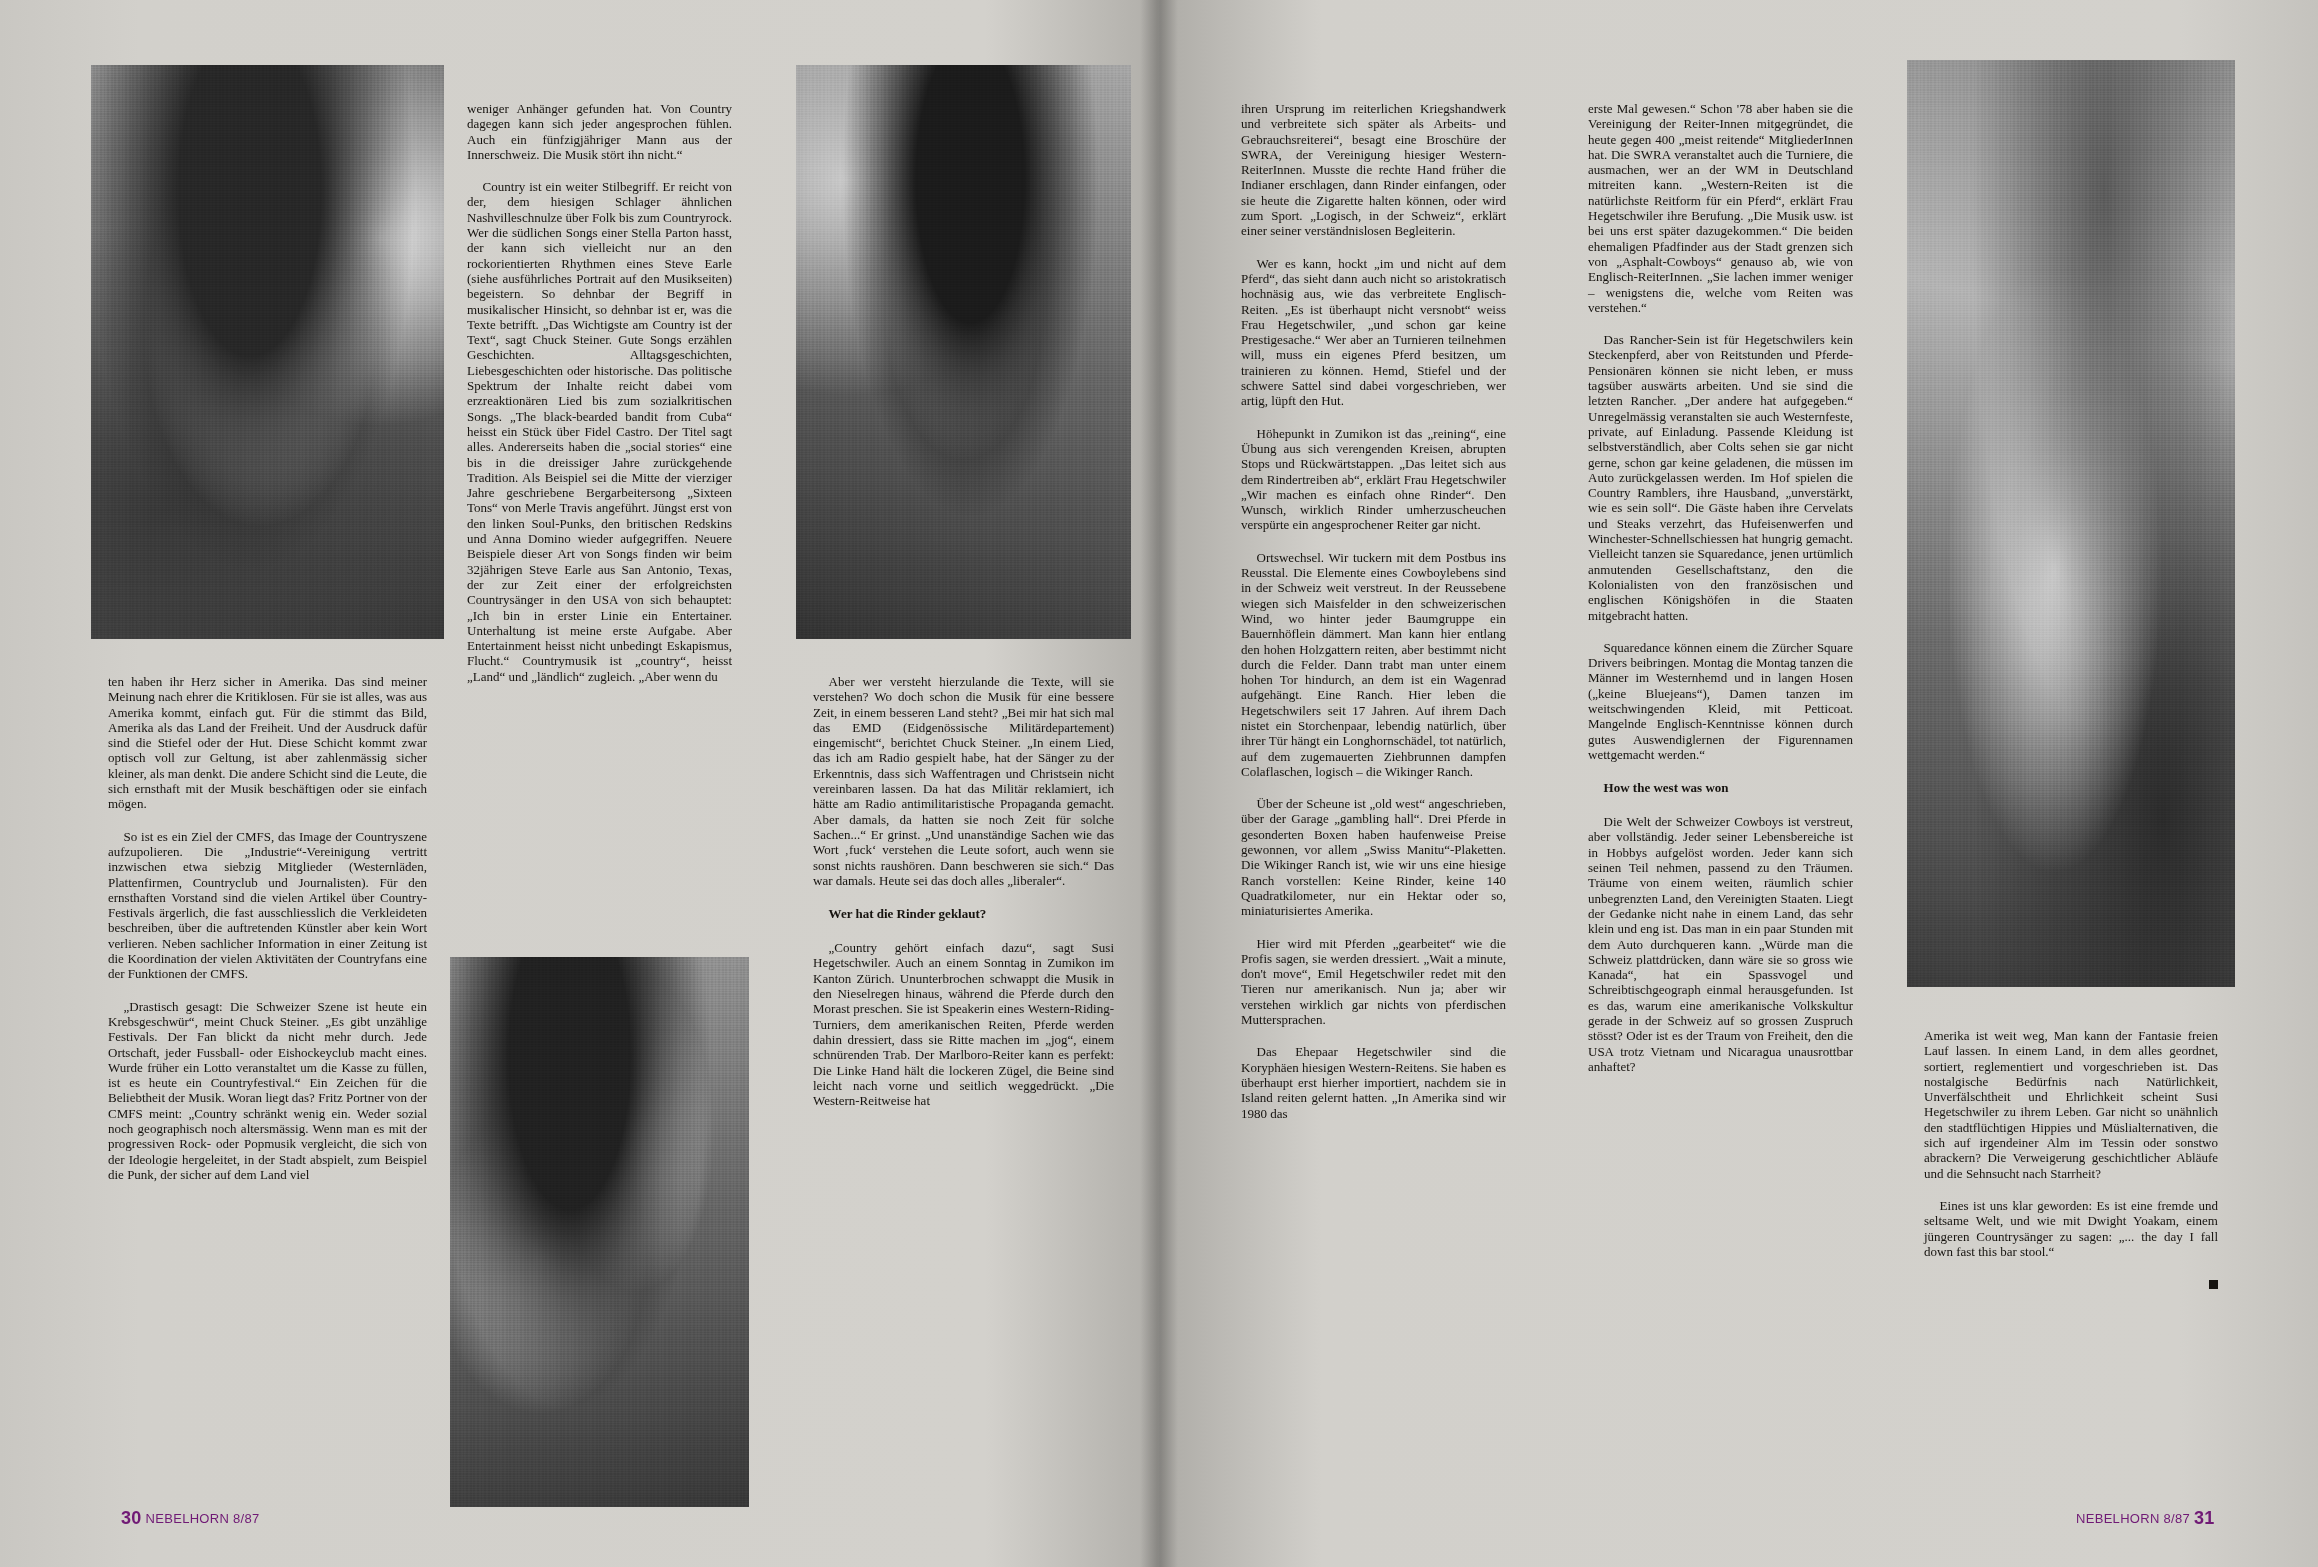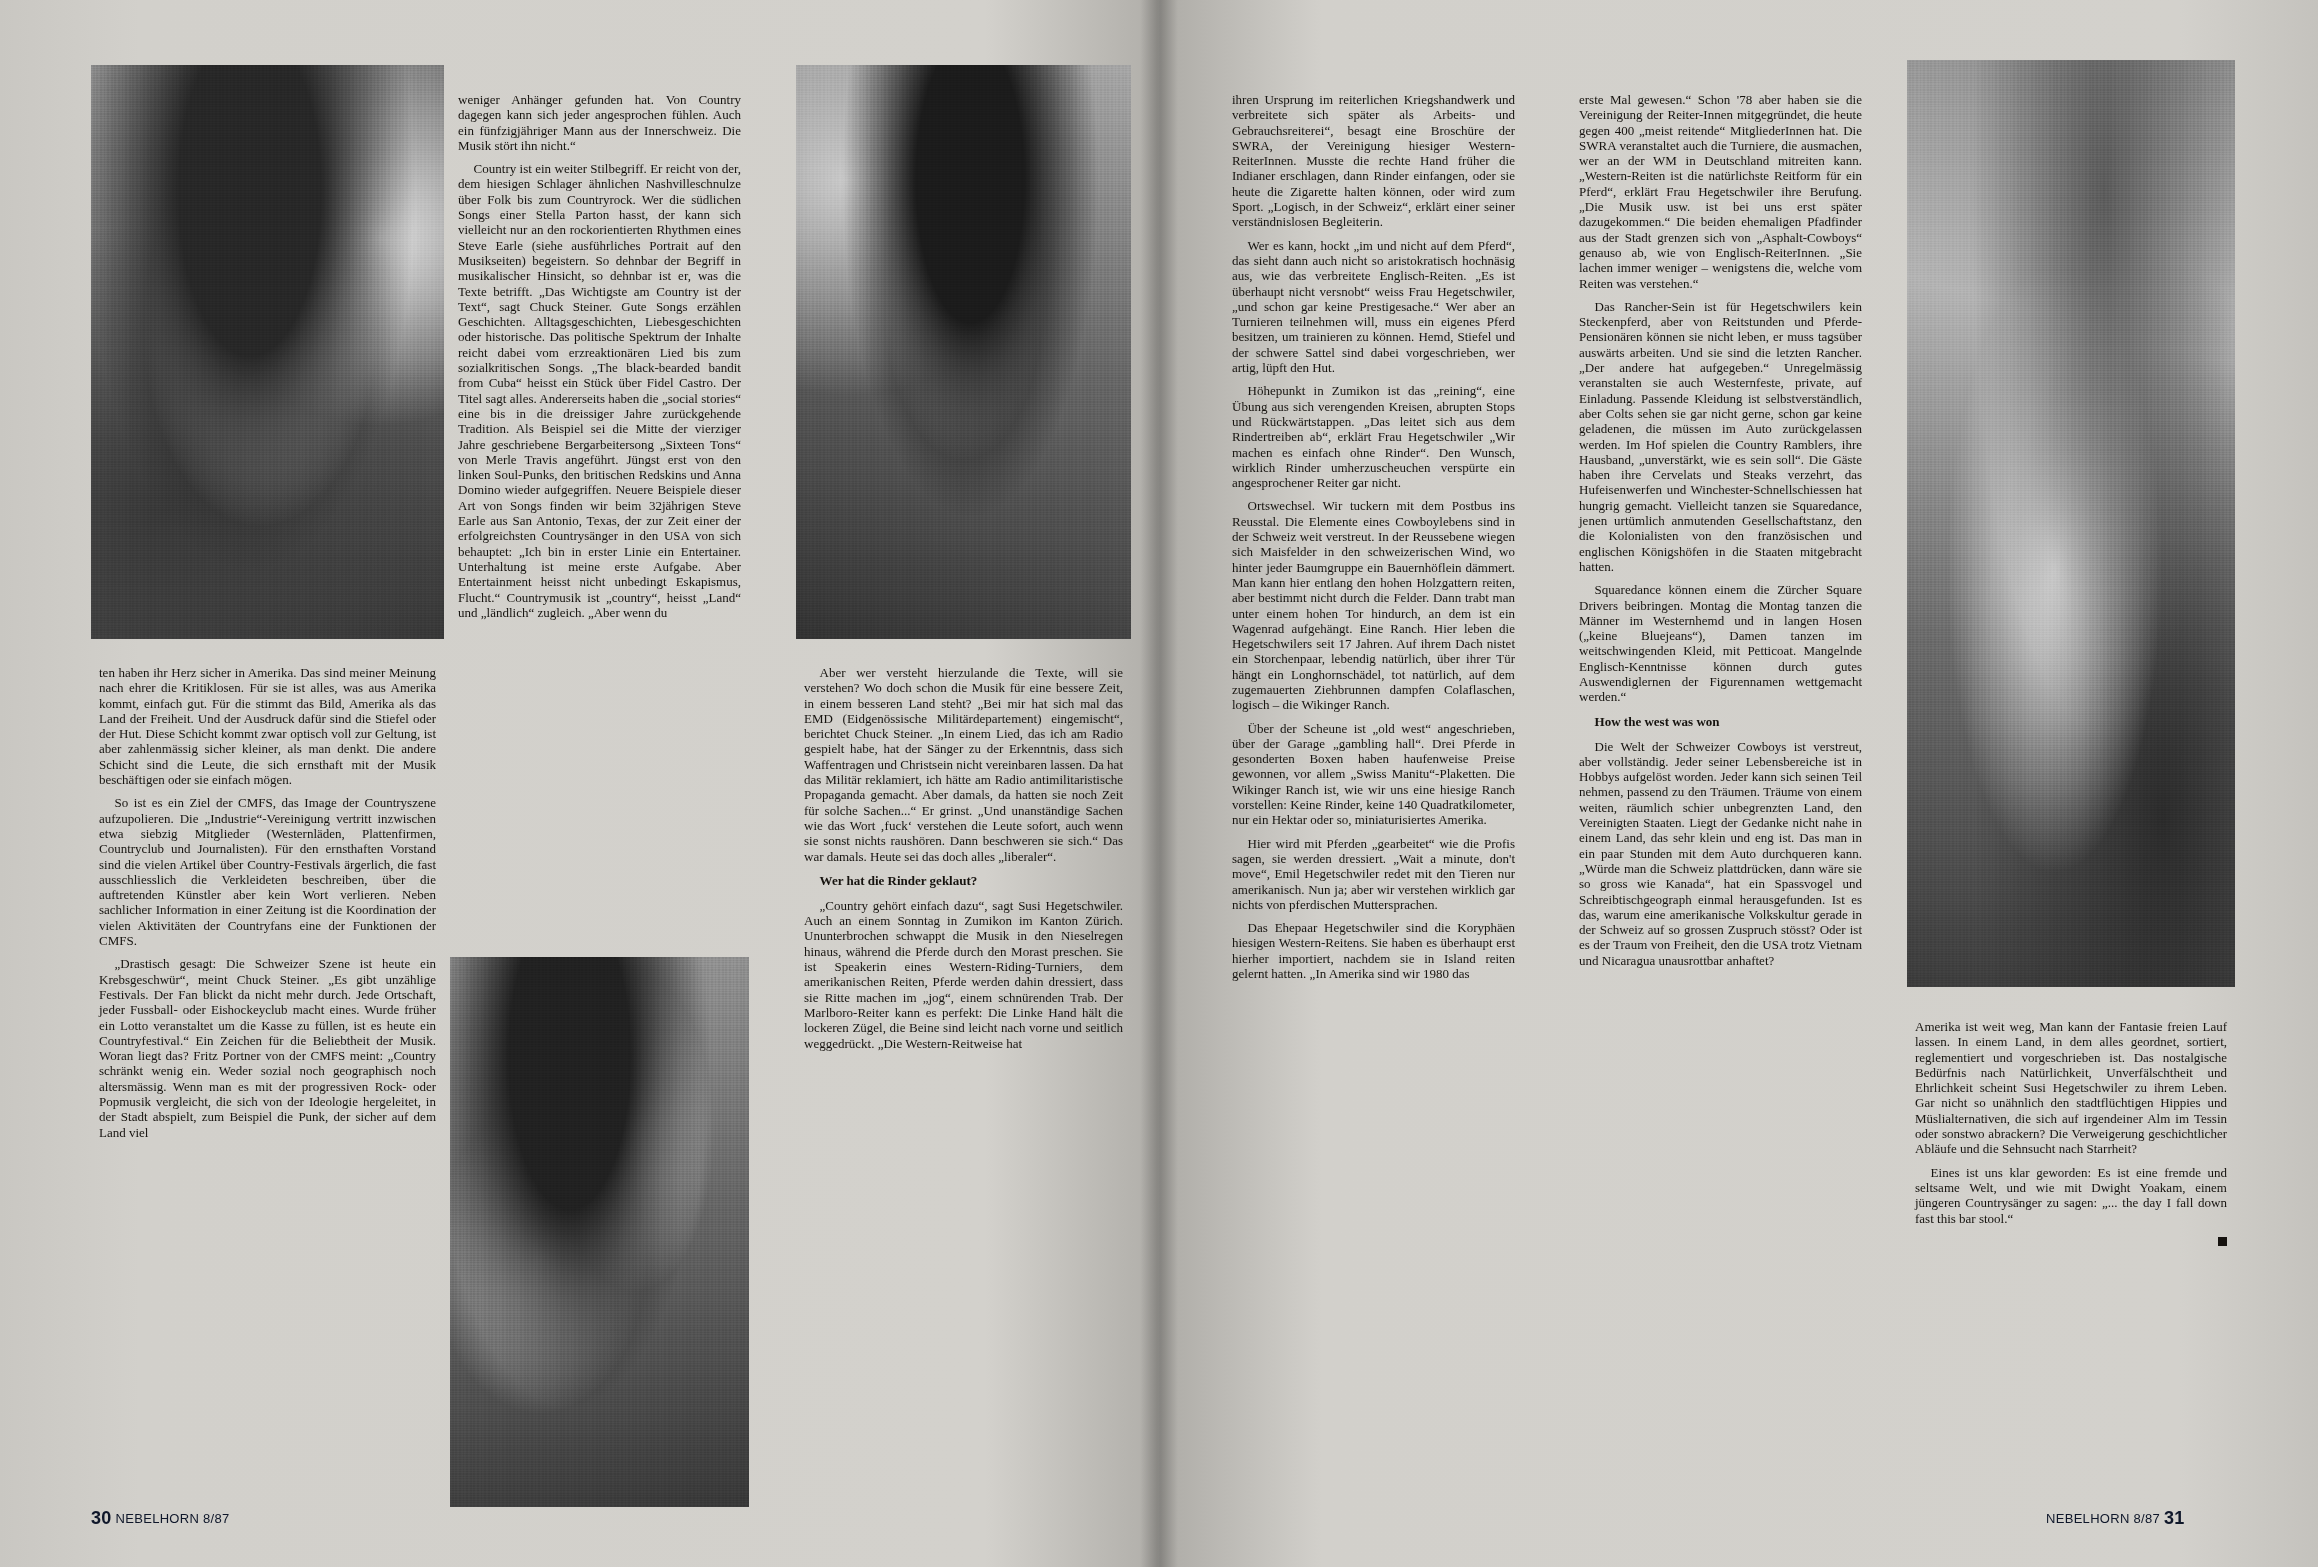--- a/index.html
+++ b/index.html
@@ -38,21 +38,21 @@
     position: absolute;
     text-align: justify;
     font-size: 13px;
     line-height: 15.3px;
     color: #16130f;
     font-family: "Liberation Serif", serif;
     -webkit-hyphens: auto;
     hyphens: auto;
   }
   .col p {
-    margin: 8px;
+    margin: 17px;
     text-indent: 15.6px;
   }
   .col p.noindent { text-indent: 0; }
   .col p + p { margin-top: 0px; }
   .subhead {
     font-weight: bold;
     font-size: 13px;
     line-height: 18px;
     margin: 15.6px 0 8.4px 0;
     text-indent: 0;
@@ -70,21 +70,22 @@
     background-image:
       repeating-linear-gradient(0deg, rgba(255,255,255,.06) 0 1.2px, rgba(0,0,0,.06) 1.2px 2.4px),
       repeating-linear-gradient(90deg, rgba(255,255,255,.05) 0 1.8px, rgba(0,0,0,.05) 1.8px 3.6px);
     mix-blend-mode: overlay;
   }
   .folio {
     position: absolute;
     font-family: "Liberation Sans", sans-serif;
     font-size: 13px;
     letter-spacing: 0.3px;
-    color: #0f172a;
+    color: #701a75;
+    margin-left: 30px;
   }
   .folio .big {
     font-size: 18px;
     font-weight: bold;
     vertical-align: -1.2px;
   }
   .endmark {
     display: inline-block;
     width: 9px; height: 9px;
     background: #16130f;

